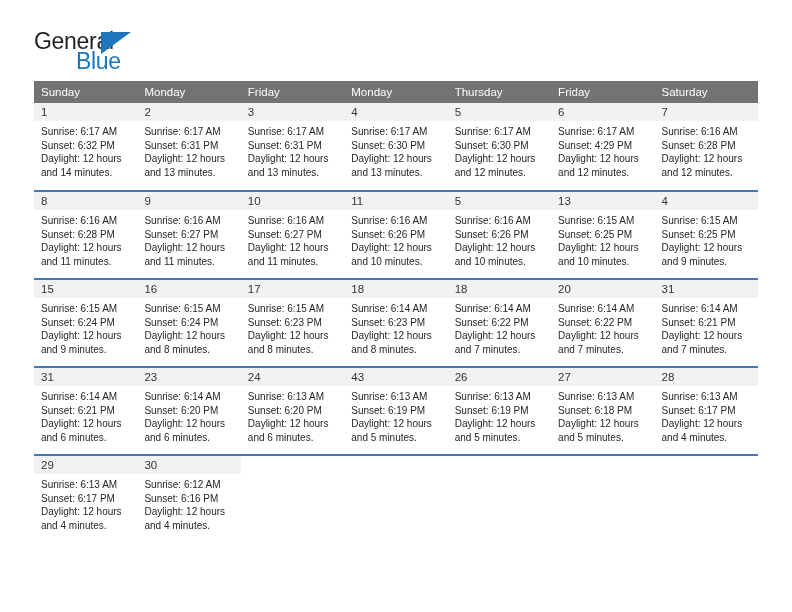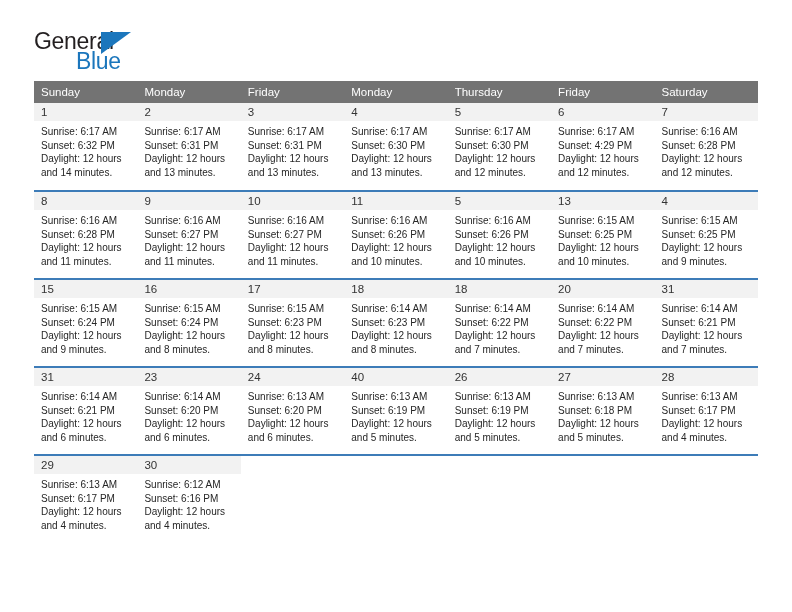--- a/index.html
+++ b/index.html
@@ -375,21 +375,21 @@
           <td>
             <div class="daynum">24</div>
             <div class="details">
               <div>Sunrise: 6:13 AM</div>
               <div>Sunset: 6:20 PM</div>
               <div>Daylight: 12 hours</div>
               <div>and 6 minutes.</div>
             </div>
           </td>
           <td>
-            <div class="daynum">40</div>
+            <div class="daynum">43</div>
             <div class="details">
               <div>Sunrise: 6:13 AM</div>
               <div>Sunset: 6:19 PM</div>
               <div>Daylight: 12 hours</div>
               <div>and 5 minutes.</div>
             </div>
           </td>
           <td>
             <div class="daynum">26</div>
             <div class="details">

